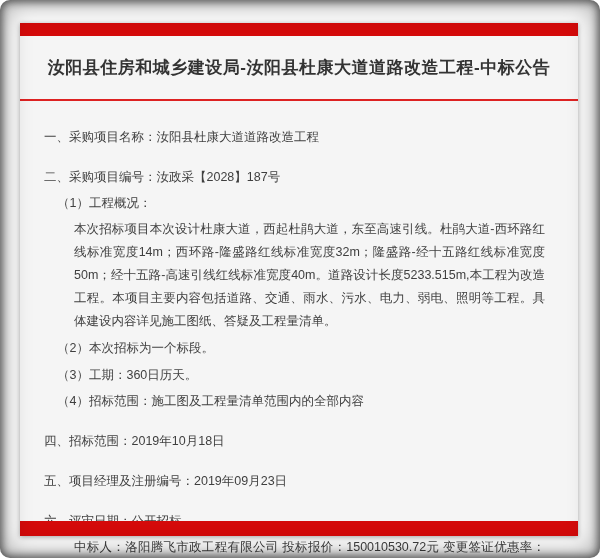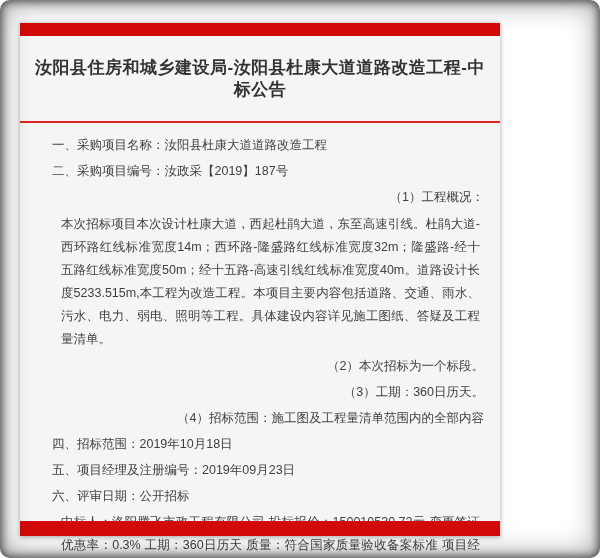--- a/index.html
+++ b/index.html
@@ -15,21 +15,21 @@
     position: absolute; inset: 0;
     border-radius: 10px;
     box-shadow: inset 0 0 8px 2px rgba(0,0,0,0.60),
                 inset 0 0 26px 6px rgba(0,0,0,0.30);
     pointer-events: none;
     z-index: 9;
   }
   .card {
     position: absolute;
     left: 20px; top: 23px;
-    width: 480px; height: 513px;
+    width: 558px; height: 513px;
     background: #f5f5f5;
     box-shadow: 0 1px 5px rgba(0,0,0,0.35);
     z-index: 1;
   }
   .card-topbar {
     height: 13px;
     background: #d40a0a;
   }
   .card-header {
     text-align: center;
@@ -47,25 +47,25 @@
   .card-body {
     padding: 9px 16px 0 0;
     font-size: 12.5px;
     color: #3f3f3f;
   }
   .line {
     padding: 4px 0;
     line-height: 1.45;
     white-space: nowrap;
   }
-  .lv0 { padding-left: 32px; }
-  .lv1 { padding-left: 37px; text-align: right; }
+  .lv0 { padding-left: 24px; margin-top: 14px; }
+  .lv1 { padding-left: 37px; }
   .para {
     padding-left: 37px;
-    margin: 2px 4px;
+    margin: 2px 17px;
     line-height: 1.84;
     text-align: justify;
     white-space: normal;
   }
   .card-bottombar {
     position: absolute;
     left: 0; right: 0; bottom: 0;
     height: 15px;
     background: #d40a0a;
   }
@@ -77,21 +77,21 @@
 
 <div class="card">
   <div class="card-topbar"></div>
 
   <div class="card-header">
     <h1 class="card-title">汝阳县住房和城乡建设局-汝阳县杜康大道道路改造工程-中标公告</h1>
   </div>
 
   <div class="card-body">
     <div class="line lv0">一、采购项目名称：汝阳县杜康大道道路改造工程</div>
-    <div class="line lv0">二、采购项目编号：汝政采【2019】187号</div>
+    <div class="line lv0">二、采购项目编号：汝政采【2028】187号</div>
     <div class="line lv1">（1）工程概况：</div>
     <div class="para">本次招标项目本次设计杜康大道，西起杜鹃大道，东至高速引线。杜鹃大道-西环路红线标准宽度14m；西环路-隆盛路红线标准宽度32m；隆盛路-经十五路红线标准宽度50m；经十五路-高速引线红线标准宽度40m。道路设计长度5233.515m,本工程为改造工程。本项目主要内容包括道路、交通、雨水、污水、电力、弱电、照明等工程。具体建设内容详见施工图纸、答疑及工程量清单。</div>
     <div class="line lv1">（2）本次招标为一个标段。</div>
     <div class="line lv1">（3）工期：360日历天。</div>
     <div class="line lv1">（4）招标范围：施工图及工程量清单范围内的全部内容</div>
     <div class="line lv0">四、招标范围：2019年10月18日</div>
     <div class="line lv0">五、项目经理及注册编号：2019年09月23日</div>
     <div class="line lv0">六、评审日期：公开招标</div>
     <div class="para">中标人：洛阳腾飞市政工程有限公司 投标报价：150010530.72元 变更签证优惠率：0.3% 工期：360日历天 质量：符合国家质量验收备案标准 项目经理及注册编号：郭丽敏 豫141061109858 企业资质等级：市政公用工程施工总承包壹级</div>
   </div>

